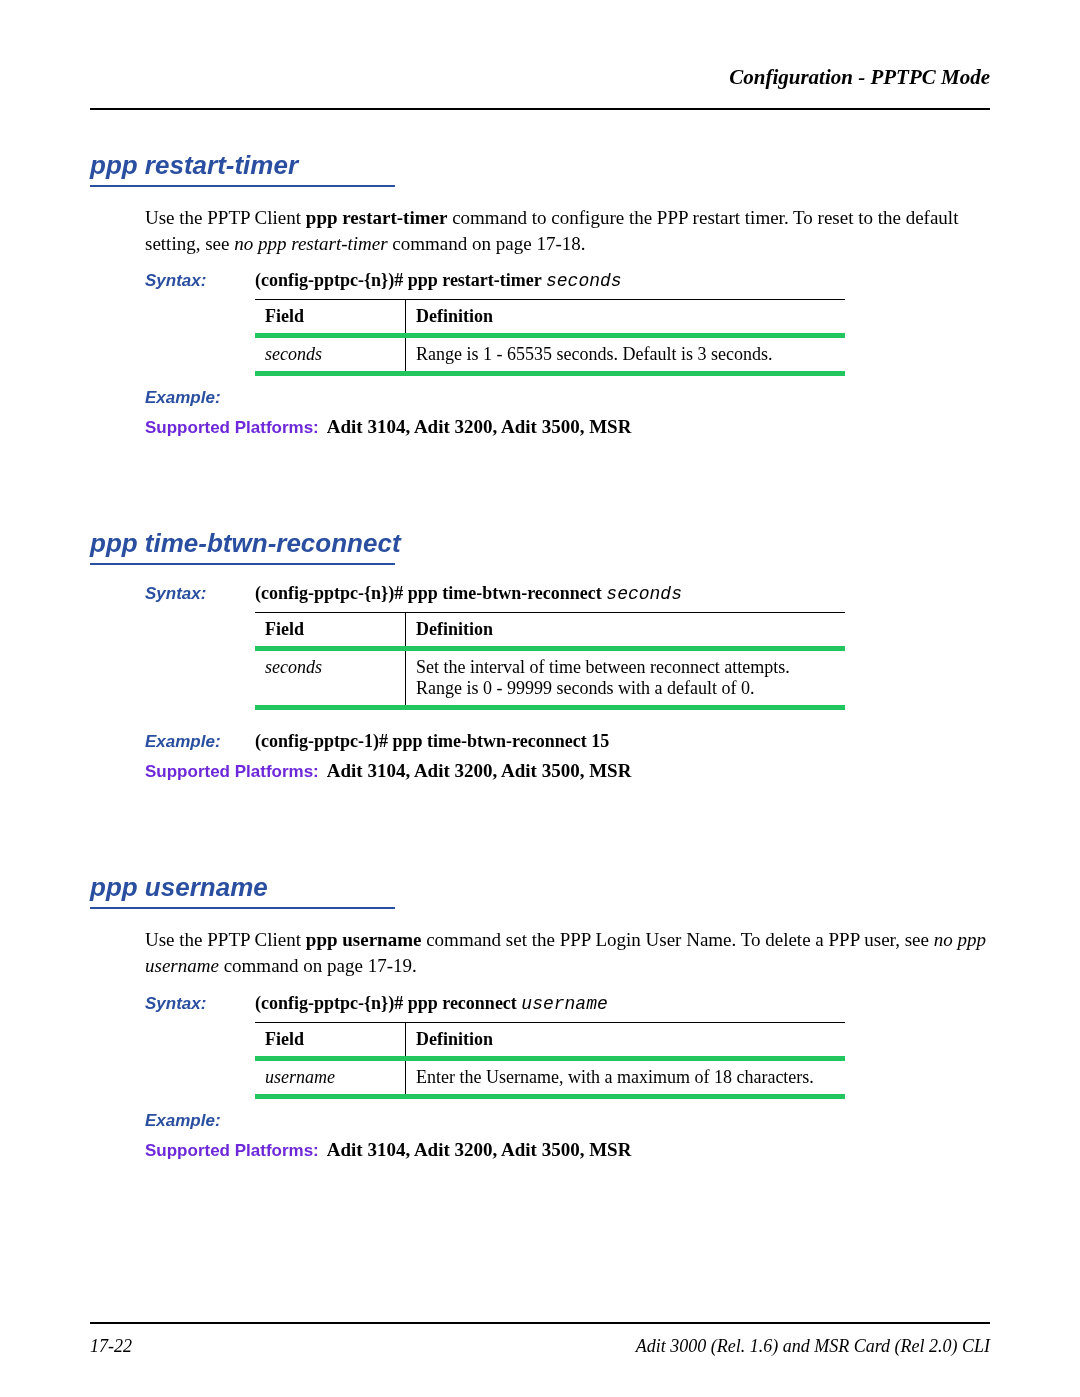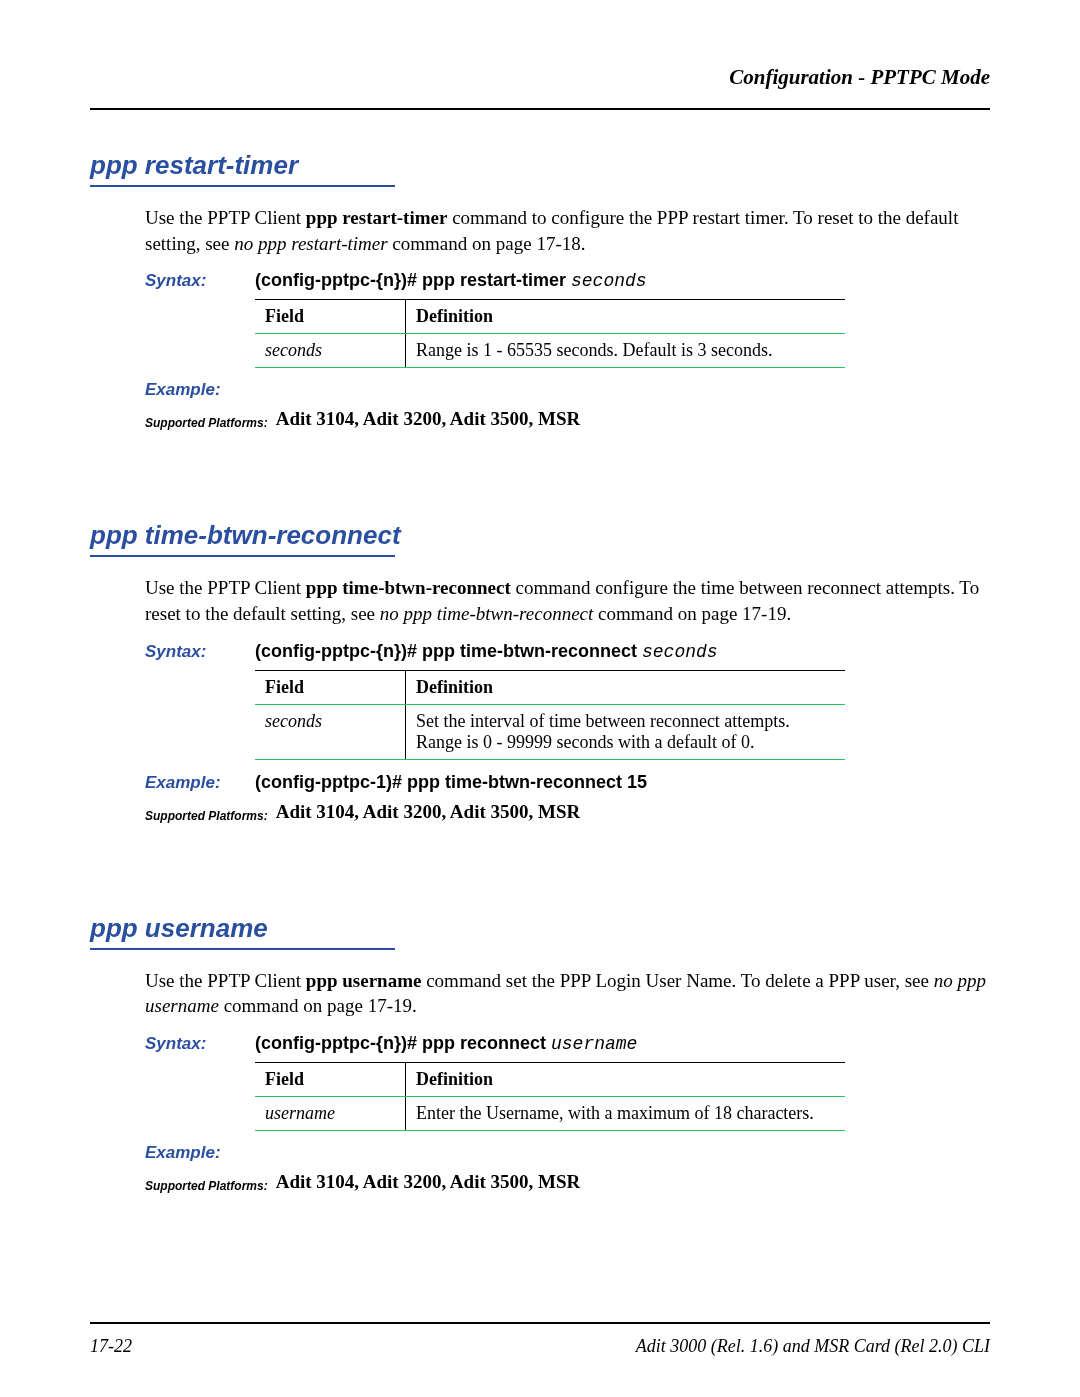--- a/index.html
+++ b/index.html
@@ -68,62 +68,62 @@
   .label-col {
     width: 110px;
     flex: 0 0 110px;
     font-family: Arial, Helvetica, sans-serif;
     font-weight: bold;
     font-style: italic;
     font-size: 17px;
     color: #2a4fa0;
   }
   .mono {
-    font-family: Liberation Sans, sans-serif;
-    font-size: 18px;
-    font-weight: bold;
+    font-family: Liberation Serif, serif;
+    font-size: 18px;
+    font-weight: bold;
+    margin-top: 9px;
   }
   .mono-arg {
     font-family: "Courier New", Courier, monospace;
     font-size: 18px;
     font-style: italic;
     font-weight: normal;
   }
   table.def {
     border-collapse: collapse;
     width: 590px;
     margin: 8px 0 12px 110px;
     font-size: 18px;
   }
   table.def th, table.def td {
     border-top: 1px solid #000;
-    border-bottom: 1px solid #22c55e;
+    border-bottom: 5px solid #22c55e;
     padding: 6px 10px;
     text-align: left;
     vertical-align: top;
   }
   table.def th {
     font-weight: bold;
   }
   table.def td.field {
     font-style: italic;
     width: 130px;
   }
   table.def .sep {
     border-left: 1px solid #000;
   }
   .platforms-row {
     margin-top: 4px;
   }
   .platforms-label {
     font-family: Arial, Helvetica, sans-serif;
     font-weight: bold;
-    font-style: italic;
-    font-size: 12px;
-    color: #000000;
+    font-size: 17px;
+    color: #6d28d9;
   }
   .platforms-val {
     font-weight: bold;
     font-size: 19px;
   }
   .desc b.cmd { font-weight: bold; font-style: normal; }
   .desc i.ref { }
   .footer {
     position: absolute;
     bottom: 40px;
@@ -175,23 +175,20 @@
       <div class="row platforms-row">
         <span class="platforms-label">Supported Platforms:</span>&nbsp;&nbsp;<span class="platforms-val">Adit 3104, Adit 3200, Adit 3500, MSR</span>
       </div>
     </div>
   </div>
 
   <div class="section">
     <div class="section-title">ppp time-btwn-reconnect</div>
     <div class="title-underline"></div>
     <div class="body-indent">
-      <div class="desc">
-        <span>Use the PPTP Client </span><b class="cmd">ppp time-btwn-reconnect</b><span> command configure the time between reconnect attempts. To reset to the default setting, see </span><i class="ref">no ppp time-btwn-reconnect</i><span> command on page 17-19.</span>
-      </div>
       <div class="row">
         <div class="label-col">Syntax:</div>
         <div>
           <span class="mono">(config-pptpc-{n})# ppp time-btwn-reconnect </span><span class="mono-arg">seconds</span>
         </div>
       </div>
       <table class="def">
         <tbody>
             <tr>
           <th>Field</th>

